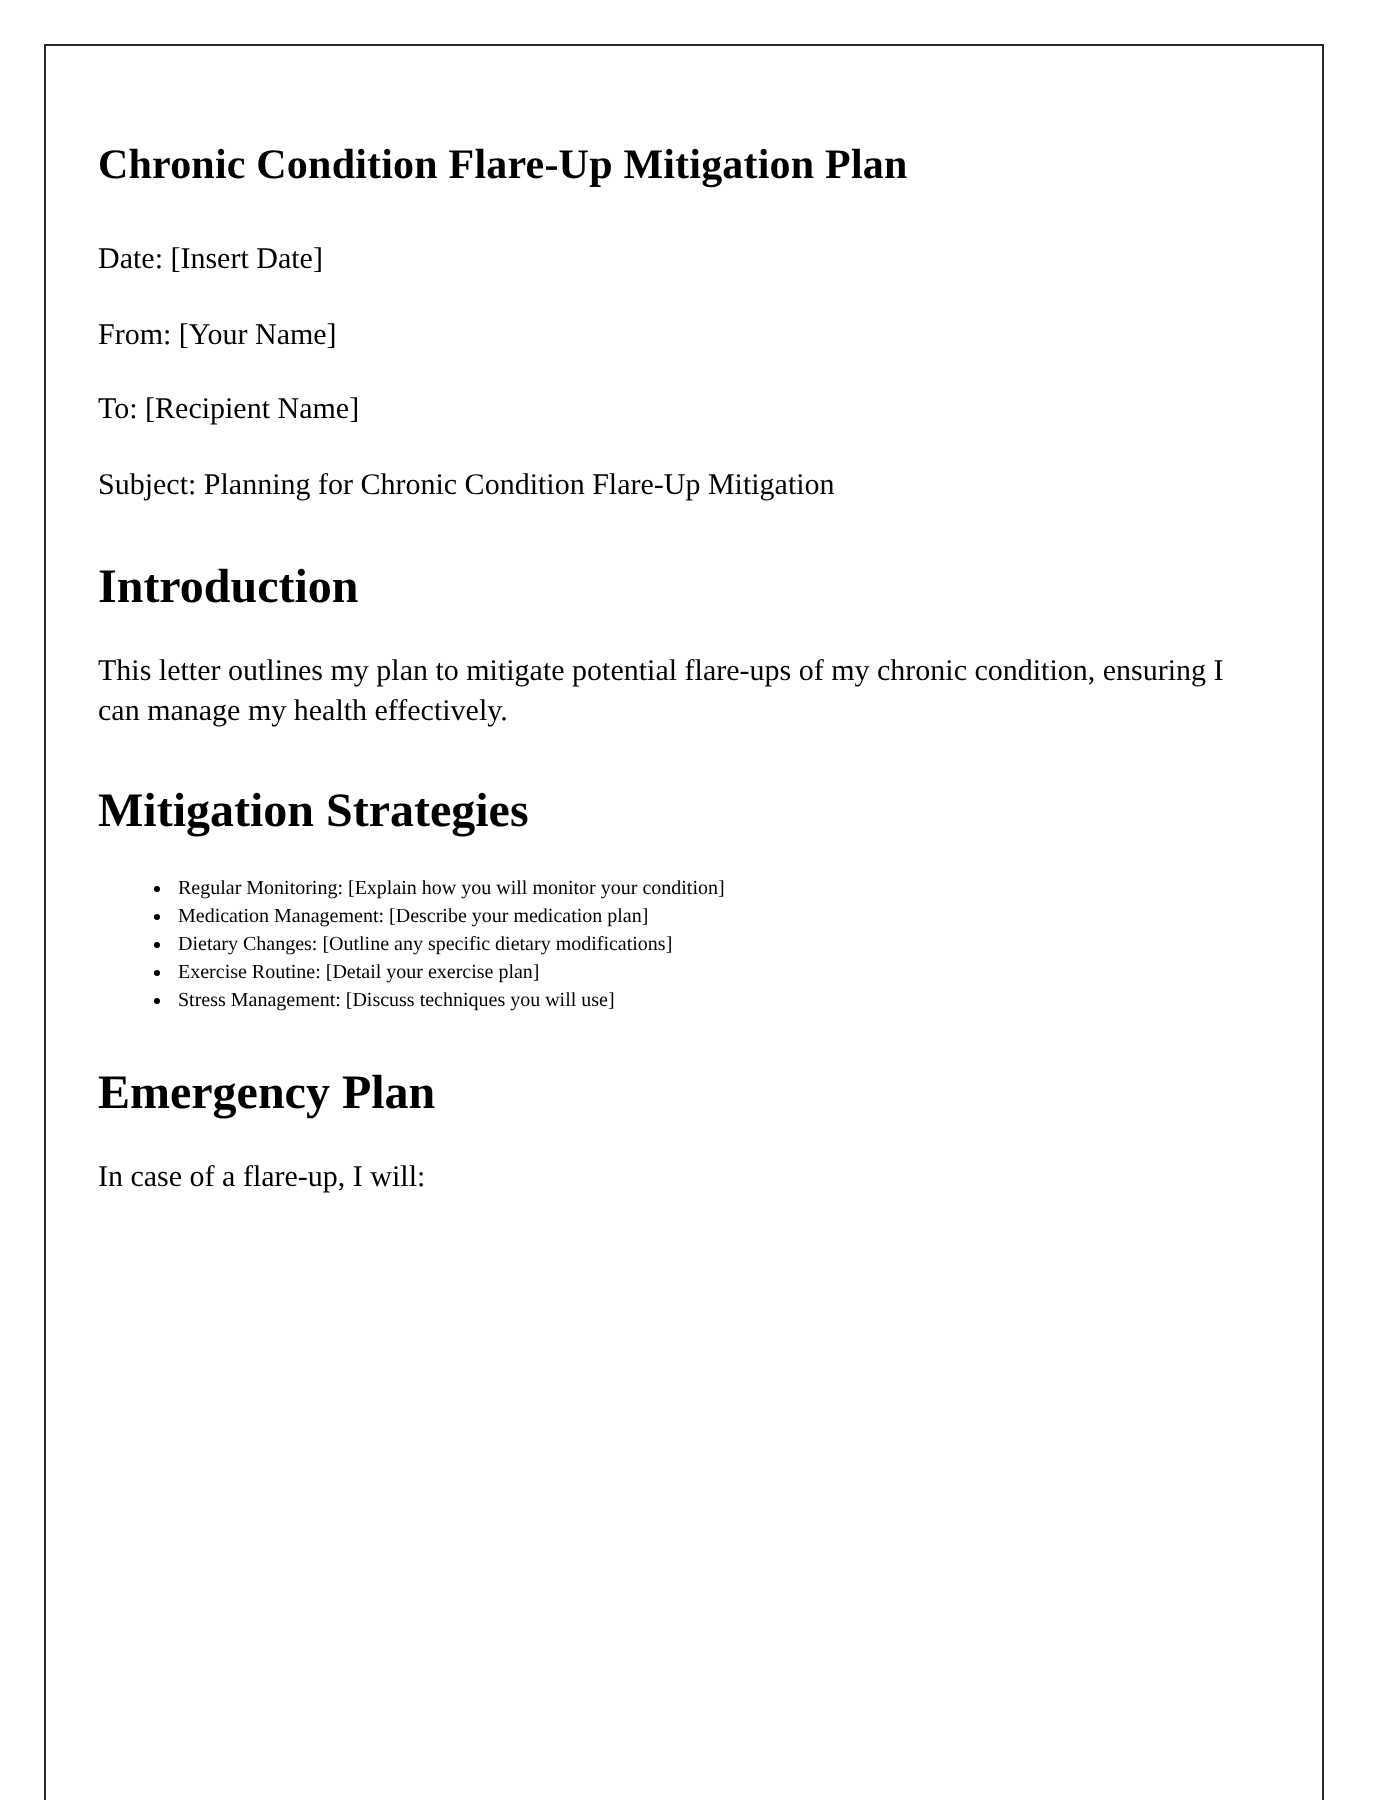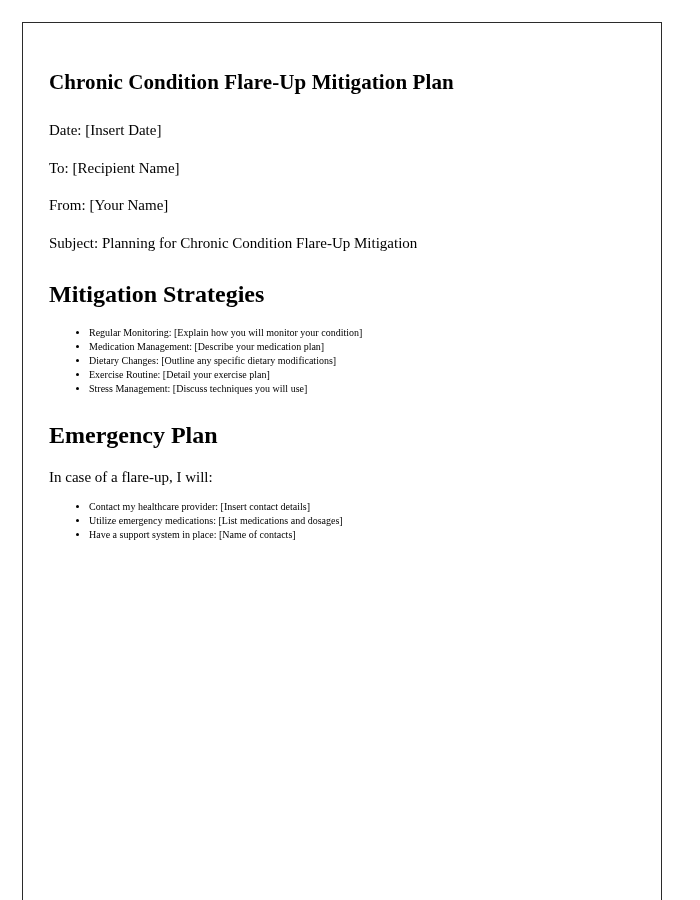--- a/index.html
+++ b/index.html
@@ -69,42 +69,41 @@
 </head>
 <body>
 
 <div class="page">
   <div class="doc-body">
 
     <h1 class="doc-title">Chronic Condition Flare-Up Mitigation Plan</h1>
 
     <div class="section-block">
       <p class="meta-line">Date: [Insert Date]</p>
+      <p class="meta-line">From: [Your Name]</p>
       <p class="meta-line">To: [Recipient Name]</p>
-      <p class="meta-line">From: [Your Name]</p>
       <p class="meta-line">Subject: Planning for Chronic Condition Flare-Up Mitigation</p>
     </div>
 
+    <div class="section-block">
+      <h2 class="section-heading">Introduction</h2>
+      <p class="body-text">This letter outlines my plan to mitigate potential flare-ups of my chronic condition, ensuring I can manage my health effectively.</p>
+    </div>
 
 
     <div class="section-block">
       <h2 class="section-heading">Mitigation Strategies</h2>
       <ul class="bullet-list">
         <li>Regular Monitoring: [Explain how you will monitor your condition]</li>
         <li>Medication Management: [Describe your medication plan]</li>
         <li>Dietary Changes: [Outline any specific dietary modifications]</li>
         <li>Exercise Routine: [Detail your exercise plan]</li>
         <li>Stress Management: [Discuss techniques you will use]</li>
       </ul>
     </div>
 
     <div class="section-block">
       <h2 class="section-heading">Emergency Plan</h2>
       <p class="body-text tight">In case of a flare-up, I will:</p>
-      <ul class="bullet-list">
-        <li>Contact my healthcare provider: [Insert contact details]</li>
-        <li>Utilize emergency medications: [List medications and dosages]</li>
-        <li>Have a support system in place: [Name of contacts]</li>
-      </ul>
     </div>
 
   </div>
 </div>
 
 </body></html>

